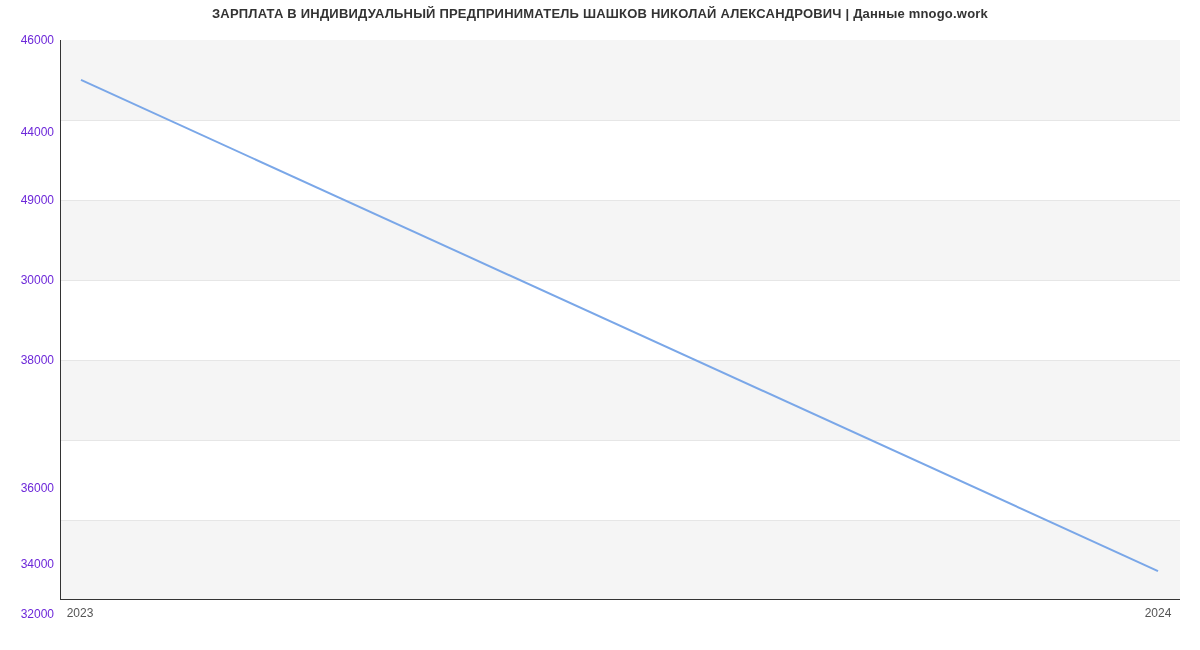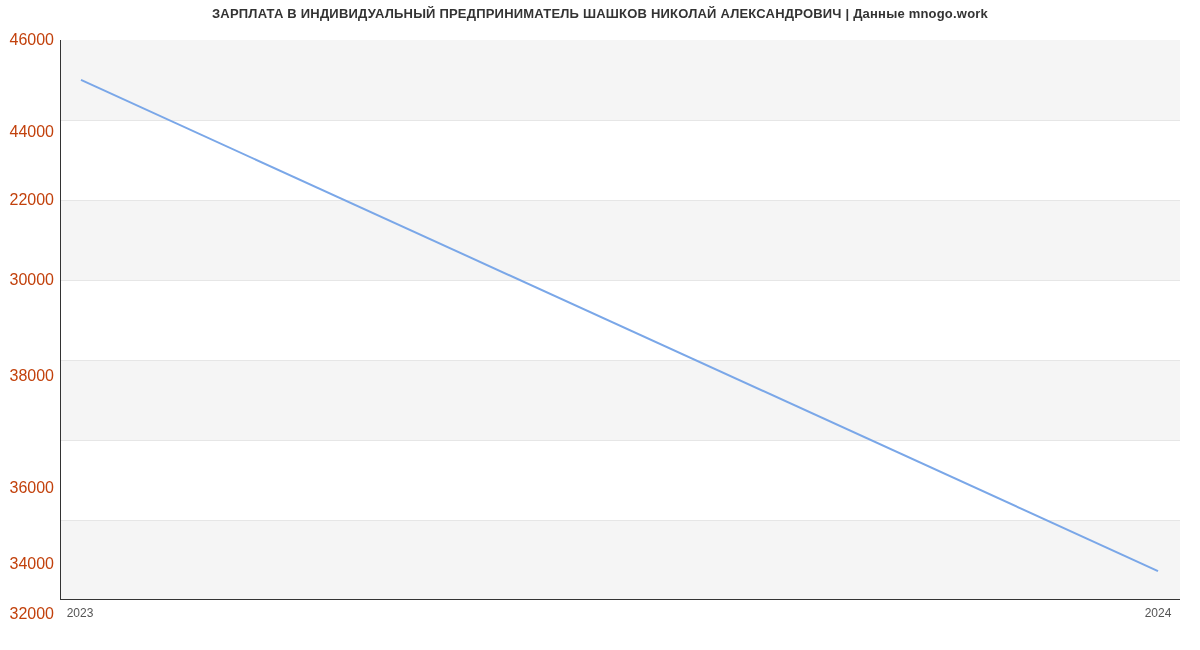--- a/index.html
+++ b/index.html
@@ -49,22 +49,22 @@
     left: 0;
     width: 100%;
     height: 1px;
     background: #e6e6e6;
   }
   .ytick {
     position: absolute;
     right: 1146px; 
     width: 50px;
     text-align: right;
-    font-size: 16px;
-    color: #c2410c;
+    font-size: 12px;
+    color: #6d28d9;
     transform: translateY(-50%);
   }
   .xtick {
     position: absolute;
     top: 606px;
     font-size: 12px;
     color: #555;
     transform: translateX(-50%);
   }
   svg.line-layer {
@@ -83,23 +83,23 @@
 </head>
 <body>
 
 <div class="chart-wrap">
 
   <div class="title">ЗАРПЛАТА В ИНДИВИДУАЛЬНЫЙ ПРЕДПРИНИМАТЕЛЬ ШАШКОВ НИКОЛАЙ АЛЕКСАНДРОВИЧ | Данные mnogo.work</div>
 
   <div class="ytick" style="top:600px;margin-top:14px;">32000</div>
   <div class="ytick" style="top:520px;margin-top:44px;">34000</div>
   <div class="ytick" style="top:440px;margin-top:48px;">36000</div>
-  <div class="ytick" style="top:376px;">38000</div>
+  <div class="ytick" style="top:360px;">38000</div>
   <div class="ytick" style="top:280px;">30000</div>
-  <div class="ytick" style="top:200px;">22000</div>
+  <div class="ytick" style="top:200px;">49000</div>
   <div class="ytick" style="top:132px;">44000</div>
   <div class="ytick" style="top:40px;">46000</div>
 
   <div class="xtick" style="left:80px;">2023</div>
   <div class="xtick" style="left:1158px;">2024</div>
 
   <div class="plot">
 
     <div class="band" style="top:480px;height:80px;"></div>
     <div class="band" style="top:320px;height:80px;"></div>

